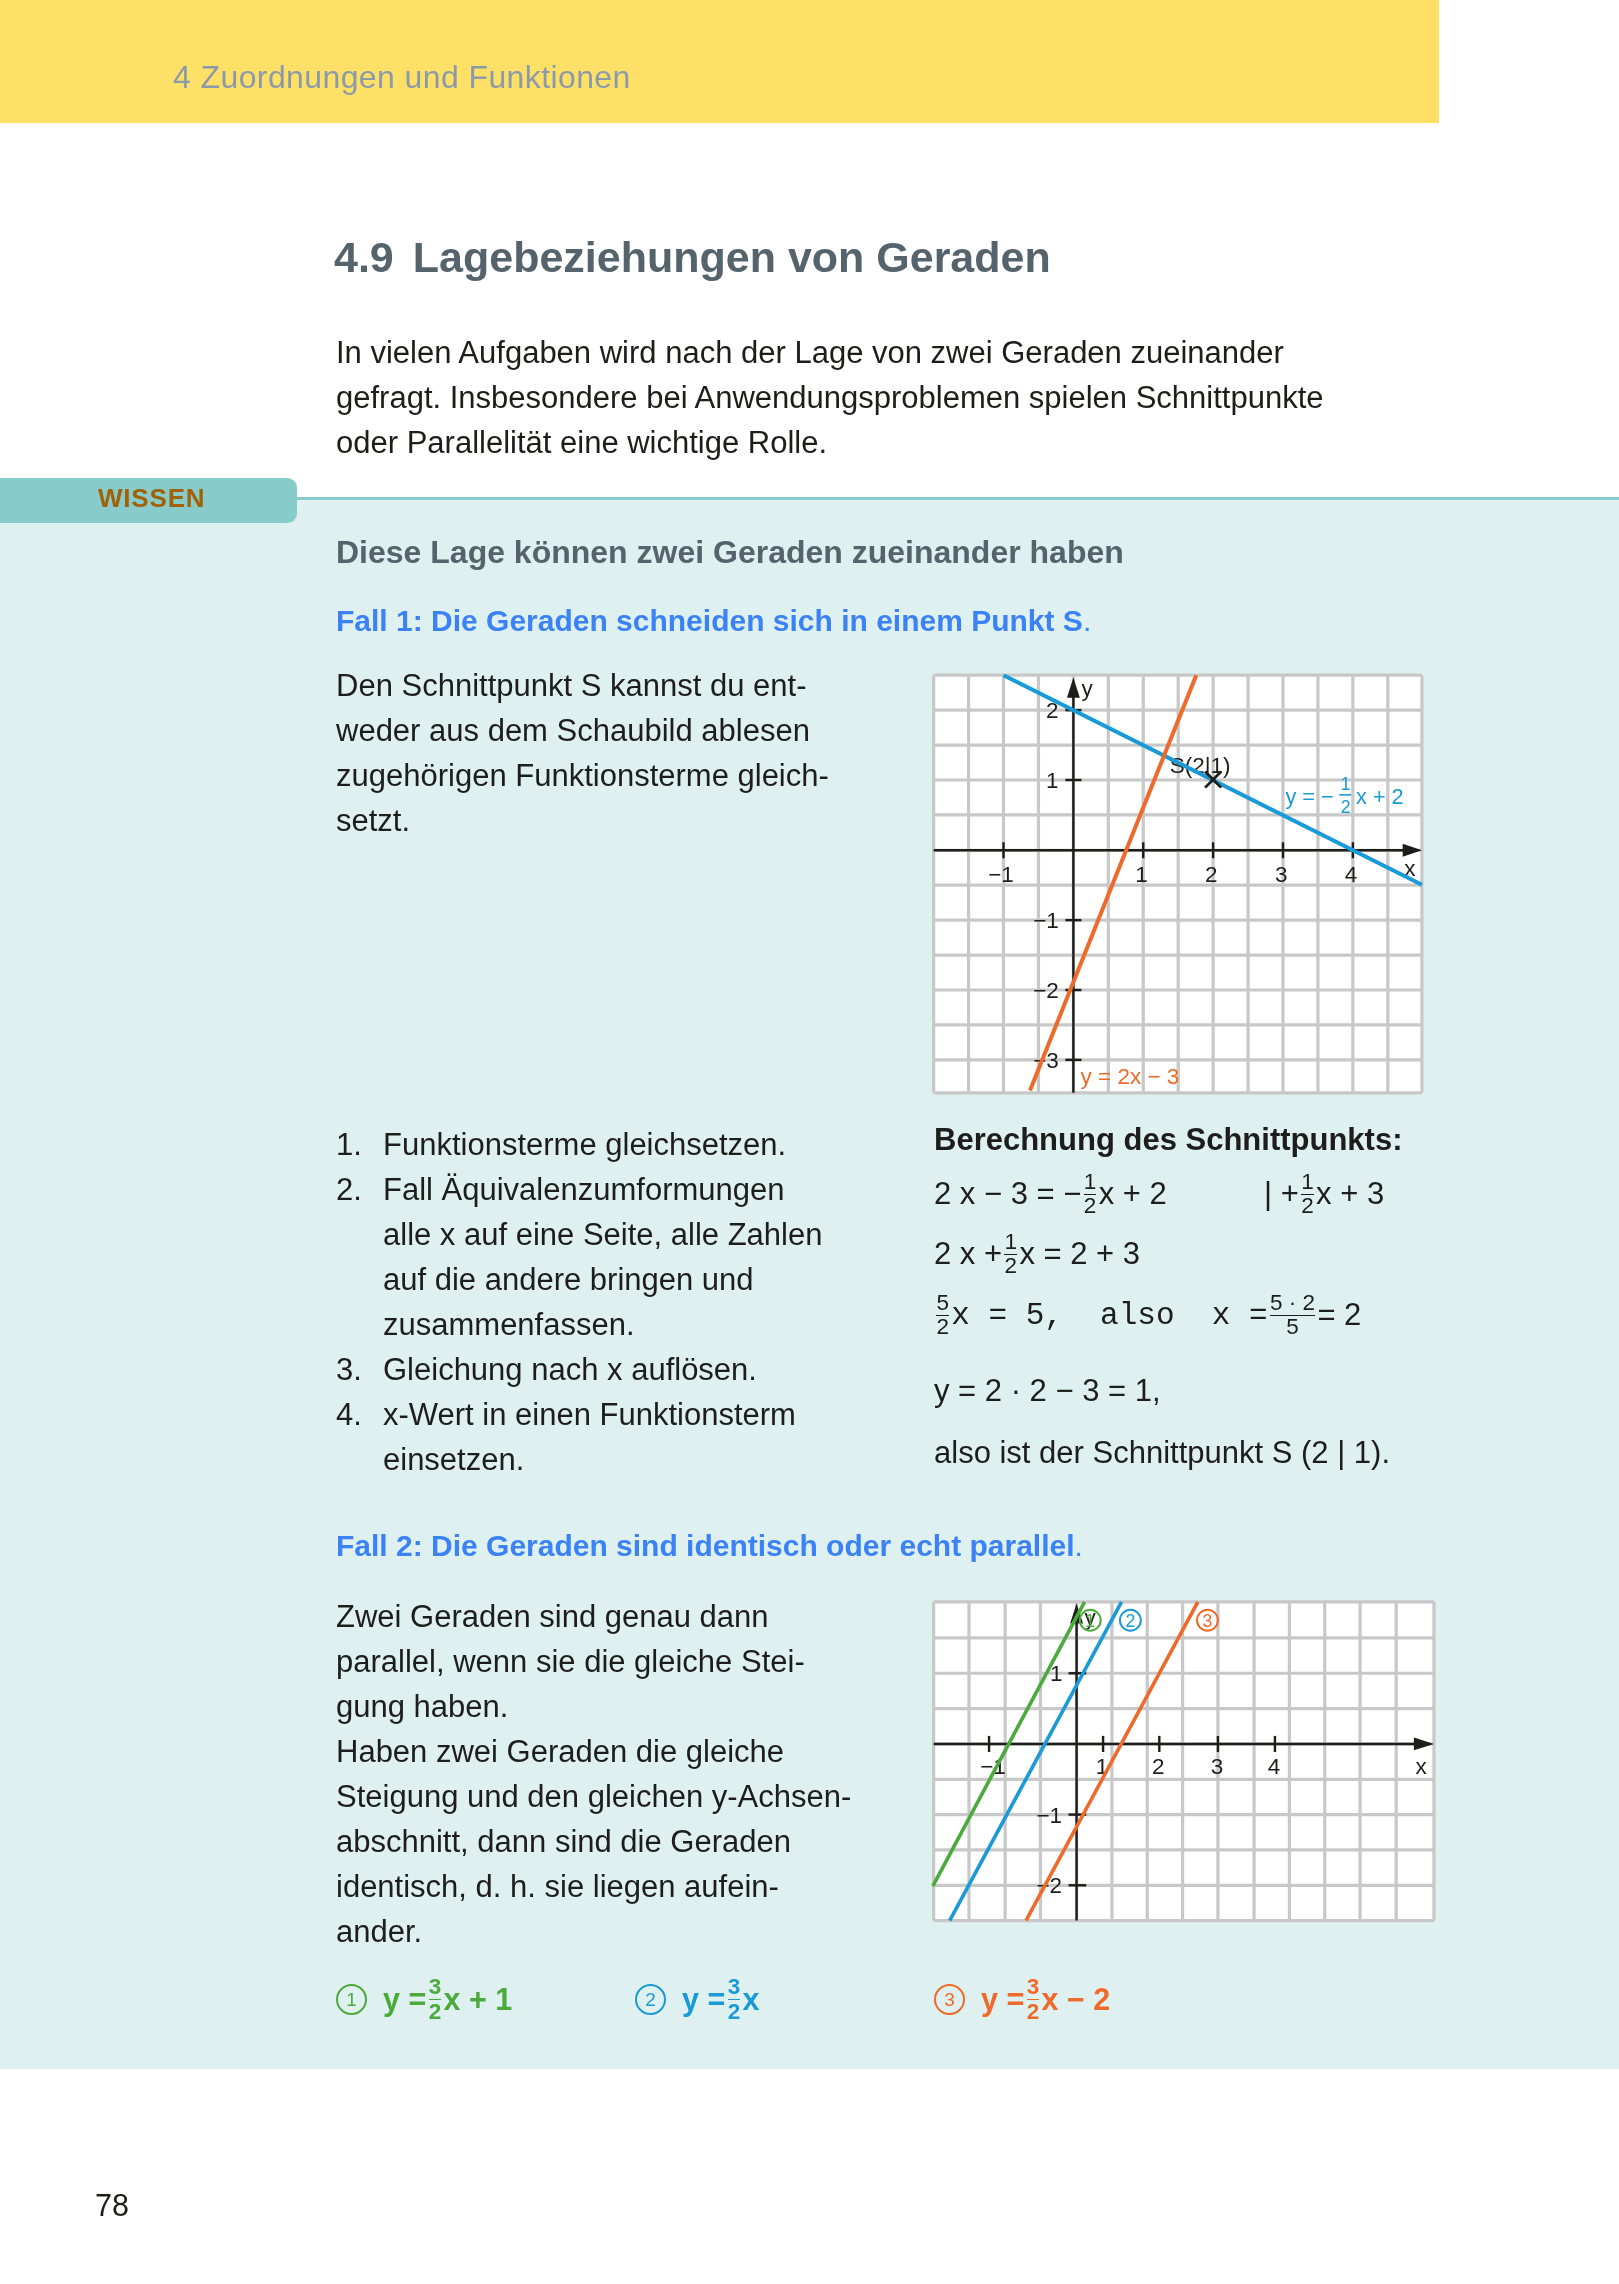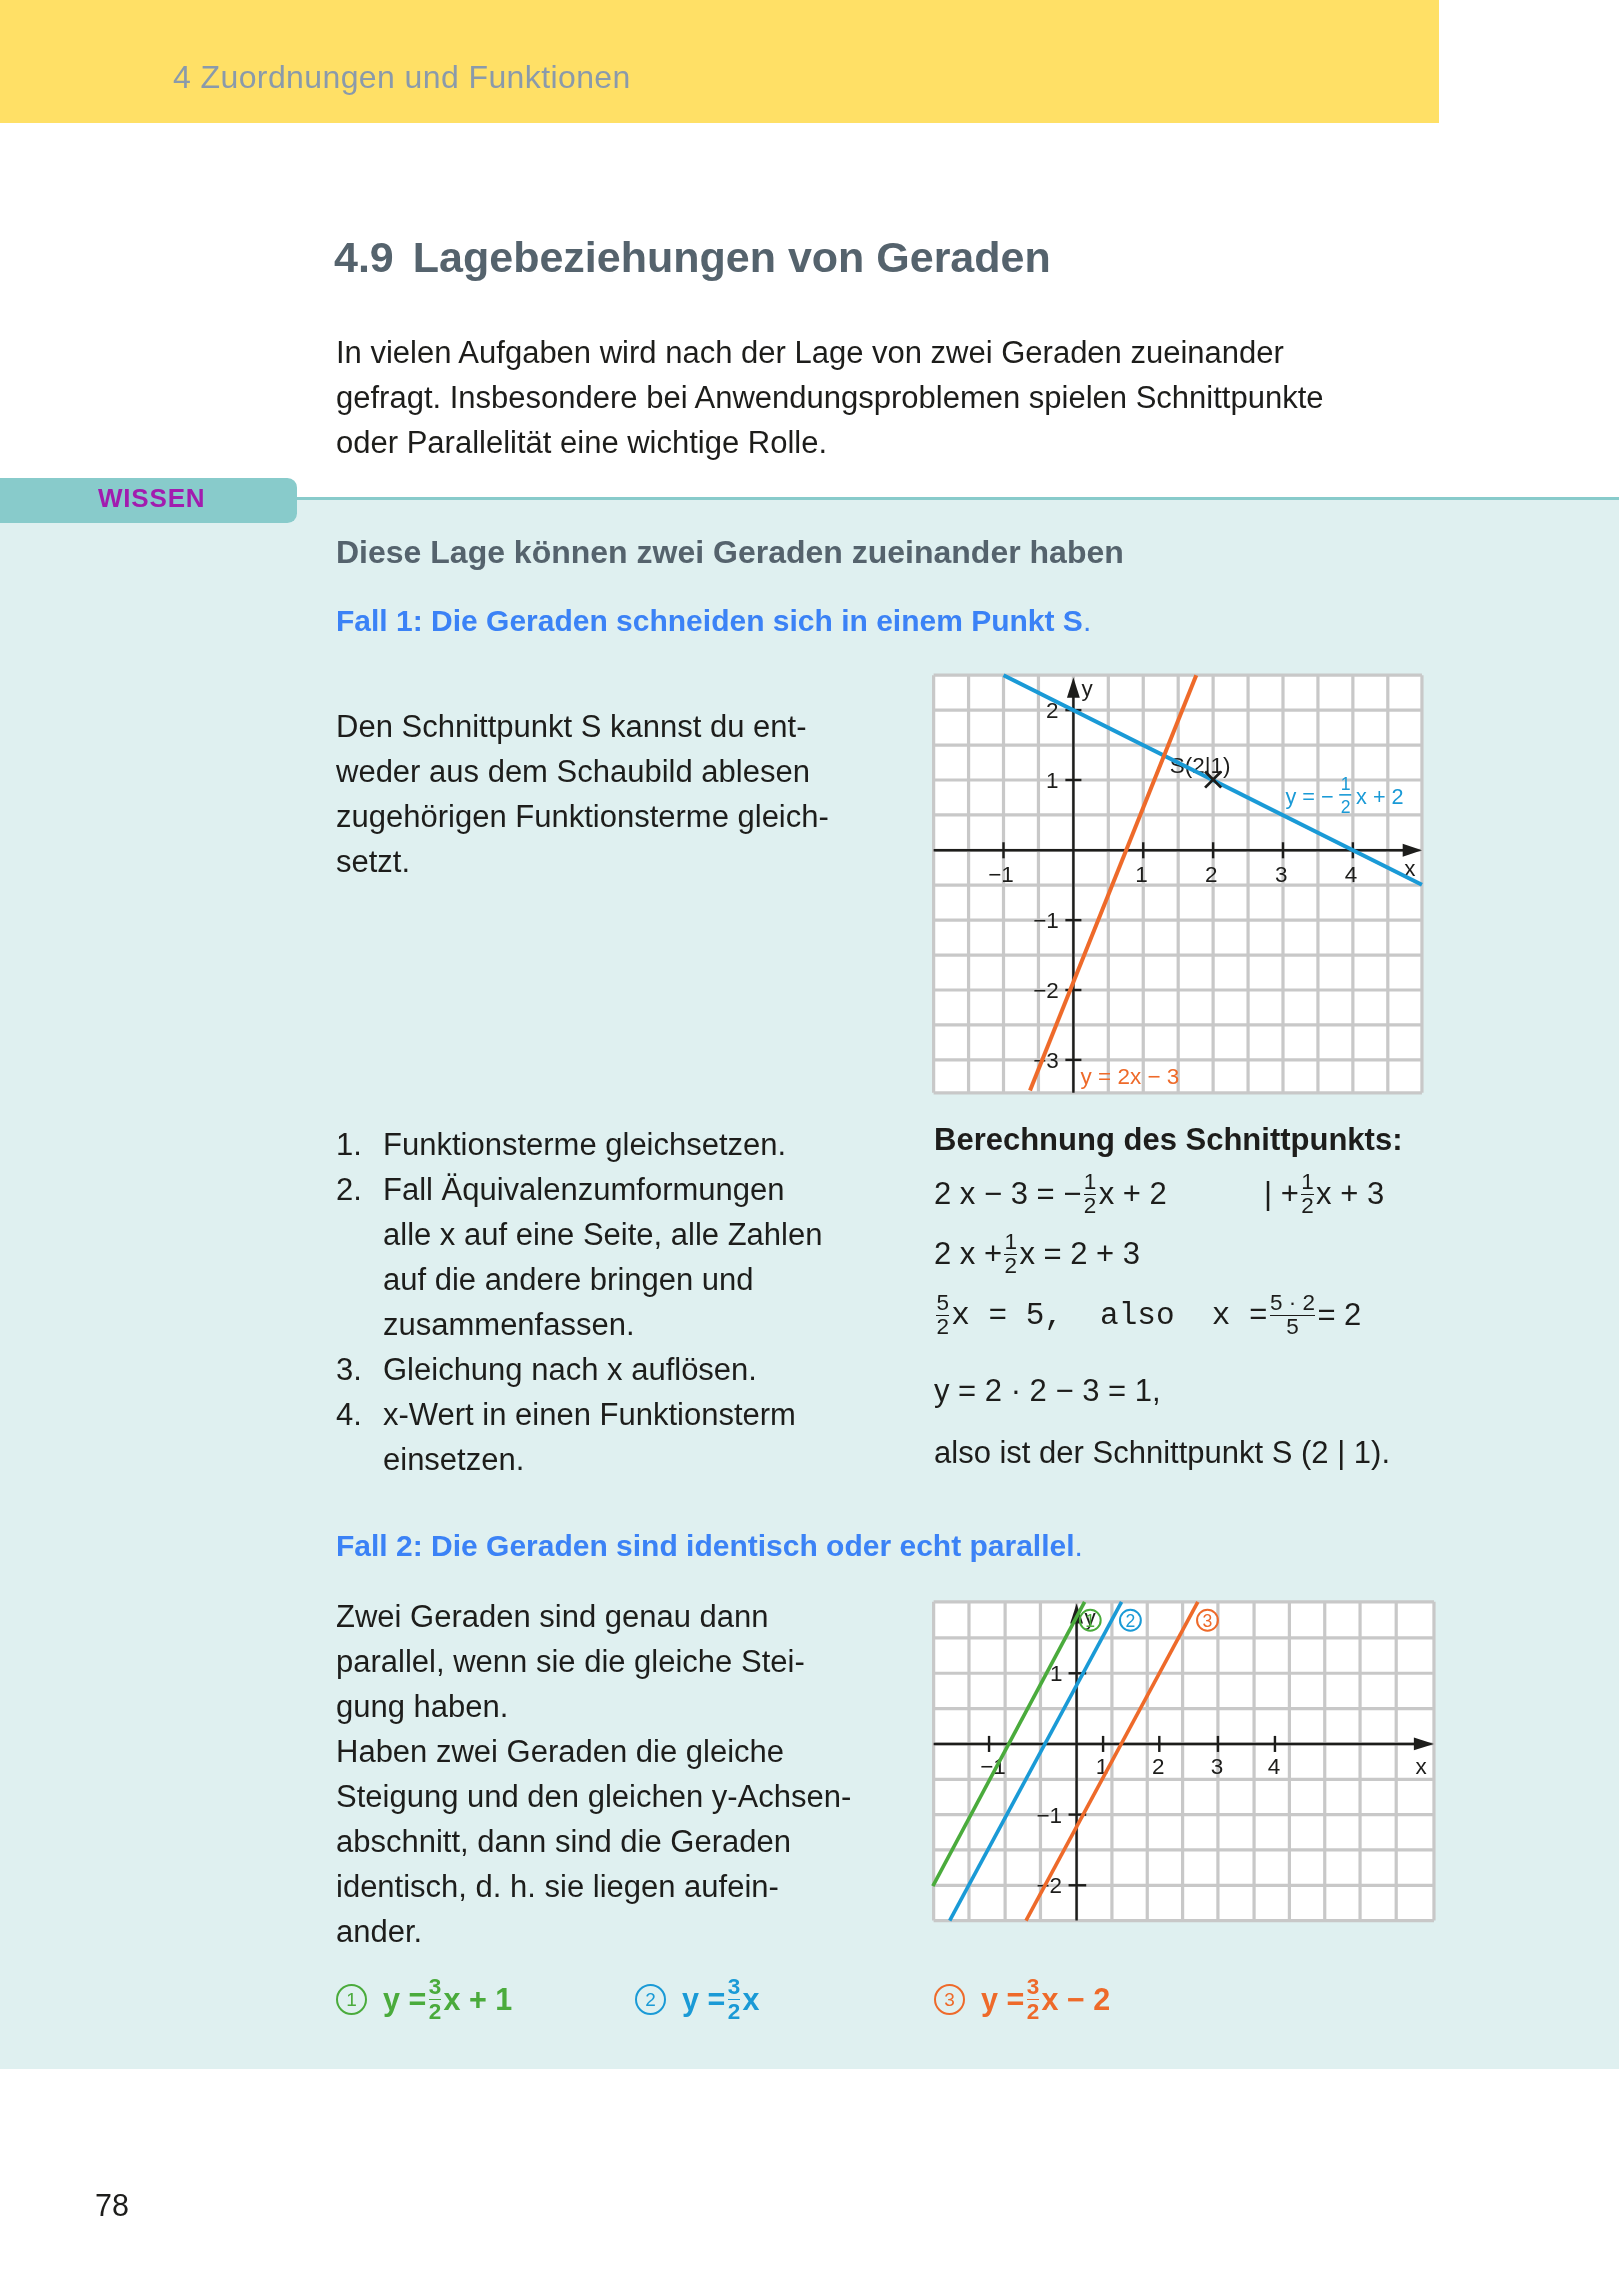--- a/index.html
+++ b/index.html
@@ -5,21 +5,21 @@
   html, body { margin:0; padding:0; }
   body { width:1619px; height:2284px; position:relative; background:#ffffff; font-family:"Liberation Sans", sans-serif; color:#1d1d1b; overflow:hidden; }
   .chapter-bar { position:absolute; left:0; top:0; width:1439px; height:123px; background:#ffe066; }
   .chapter-title { position:absolute; left:173px; top:59px; font-size:32px; color:#8a9aab; letter-spacing:0.4px; }
   .section-title { position:absolute; left:334px; top:233px; font-size:43px; font-weight:bold; color:#55636d; }
   .section-title .num { margin-right:19px; }
   .intro { position:absolute; left:336px; top:330px; width:1109px; font-size:31px; line-height:45px; color:#1d1d1b; }
   .wissen-band { position:absolute; left:0; top:498px; width:1619px; height:1571px; background:#dff0f0; }
   .wissen-line { position:absolute; left:289px; top:497px; width:1330px; height:3.2px; background:#88cbcb; }
   .wissen-tab { position:absolute; left:0; top:478px; width:297px; height:45px; background:#88cbcb; border-radius:0 9.6px 9.6px 0; }
-  .wissen-label { position:absolute; left:98px; top:483px; font-size:26px; font-weight:bold; color:#a21caf; letter-spacing:0.8px; }
+  .wissen-label { position:absolute; left:98px; top:483px; font-size:26px; font-weight:bold; color:#a16207; letter-spacing:0.8px; }
   .subhead { position:absolute; left:336px; top:534px; font-size:32px; font-weight:bold; color:#55636d; }
   .case { position:absolute; left:336px; font-size:30px; font-weight:bold; color:#3b82f6; }
   .case .dot { font-weight:normal; }
   .para { position:absolute; left:336px; font-size:31px; line-height:45px; color:#1d1d1b; }
   .para b { font-weight:normal; }
   .steps { position:absolute; left:336px; top:1122px; width:563px; font-size:31px; line-height:45px; }
   .step { display:flex; }
   .step .n { width:47px; flex:none; }
   .calc { position:absolute; left:934px; top:1122px; width:514px; font-size:31px; color:#1d1d1b; }
   .calc .row { position:absolute; left:0; white-space:nowrap; display:flex; align-items:center; }
@@ -49,21 +49,21 @@
 
 <div class="wissen-band"></div>
 <div class="wissen-line"></div>
 <div class="wissen-tab"></div>
 <div class="wissen-label">WISSEN</div>
 
 <div class="subhead">Diese Lage können zwei Geraden zueinander haben</div>
 
 <div class="case" style="top:604px;"><span>Fall 1: Die Geraden schneiden sich in einem Punkt S</span><span class="dot">.</span></div>
 
-<div class="para" style="top:663px; width:563px;margin-top:41px;">
+<div class="para" style="top:663px; width:563px;">
   <div>Den Schnittpunkt S kannst du ent-</div>
   <div>weder aus dem Schaubild ablesen</div>
   <div><span>zugehörigen </span><b>Funktionsterme gleich-</b></div>
   <div><b>setzt</b>.</div>
 </div>
 
 <svg class="graph" style="left:924px; top:667px;" width="514" height="434" viewBox="1150 830 640 540">
   <rect x="1162" y="840" width="608" height="520" fill="#ffffff"></rect>
   <g stroke="#c8c8c8" stroke-width="4">
     <line x1="1162" y1="840" x2="1162" y2="1360"></line>

